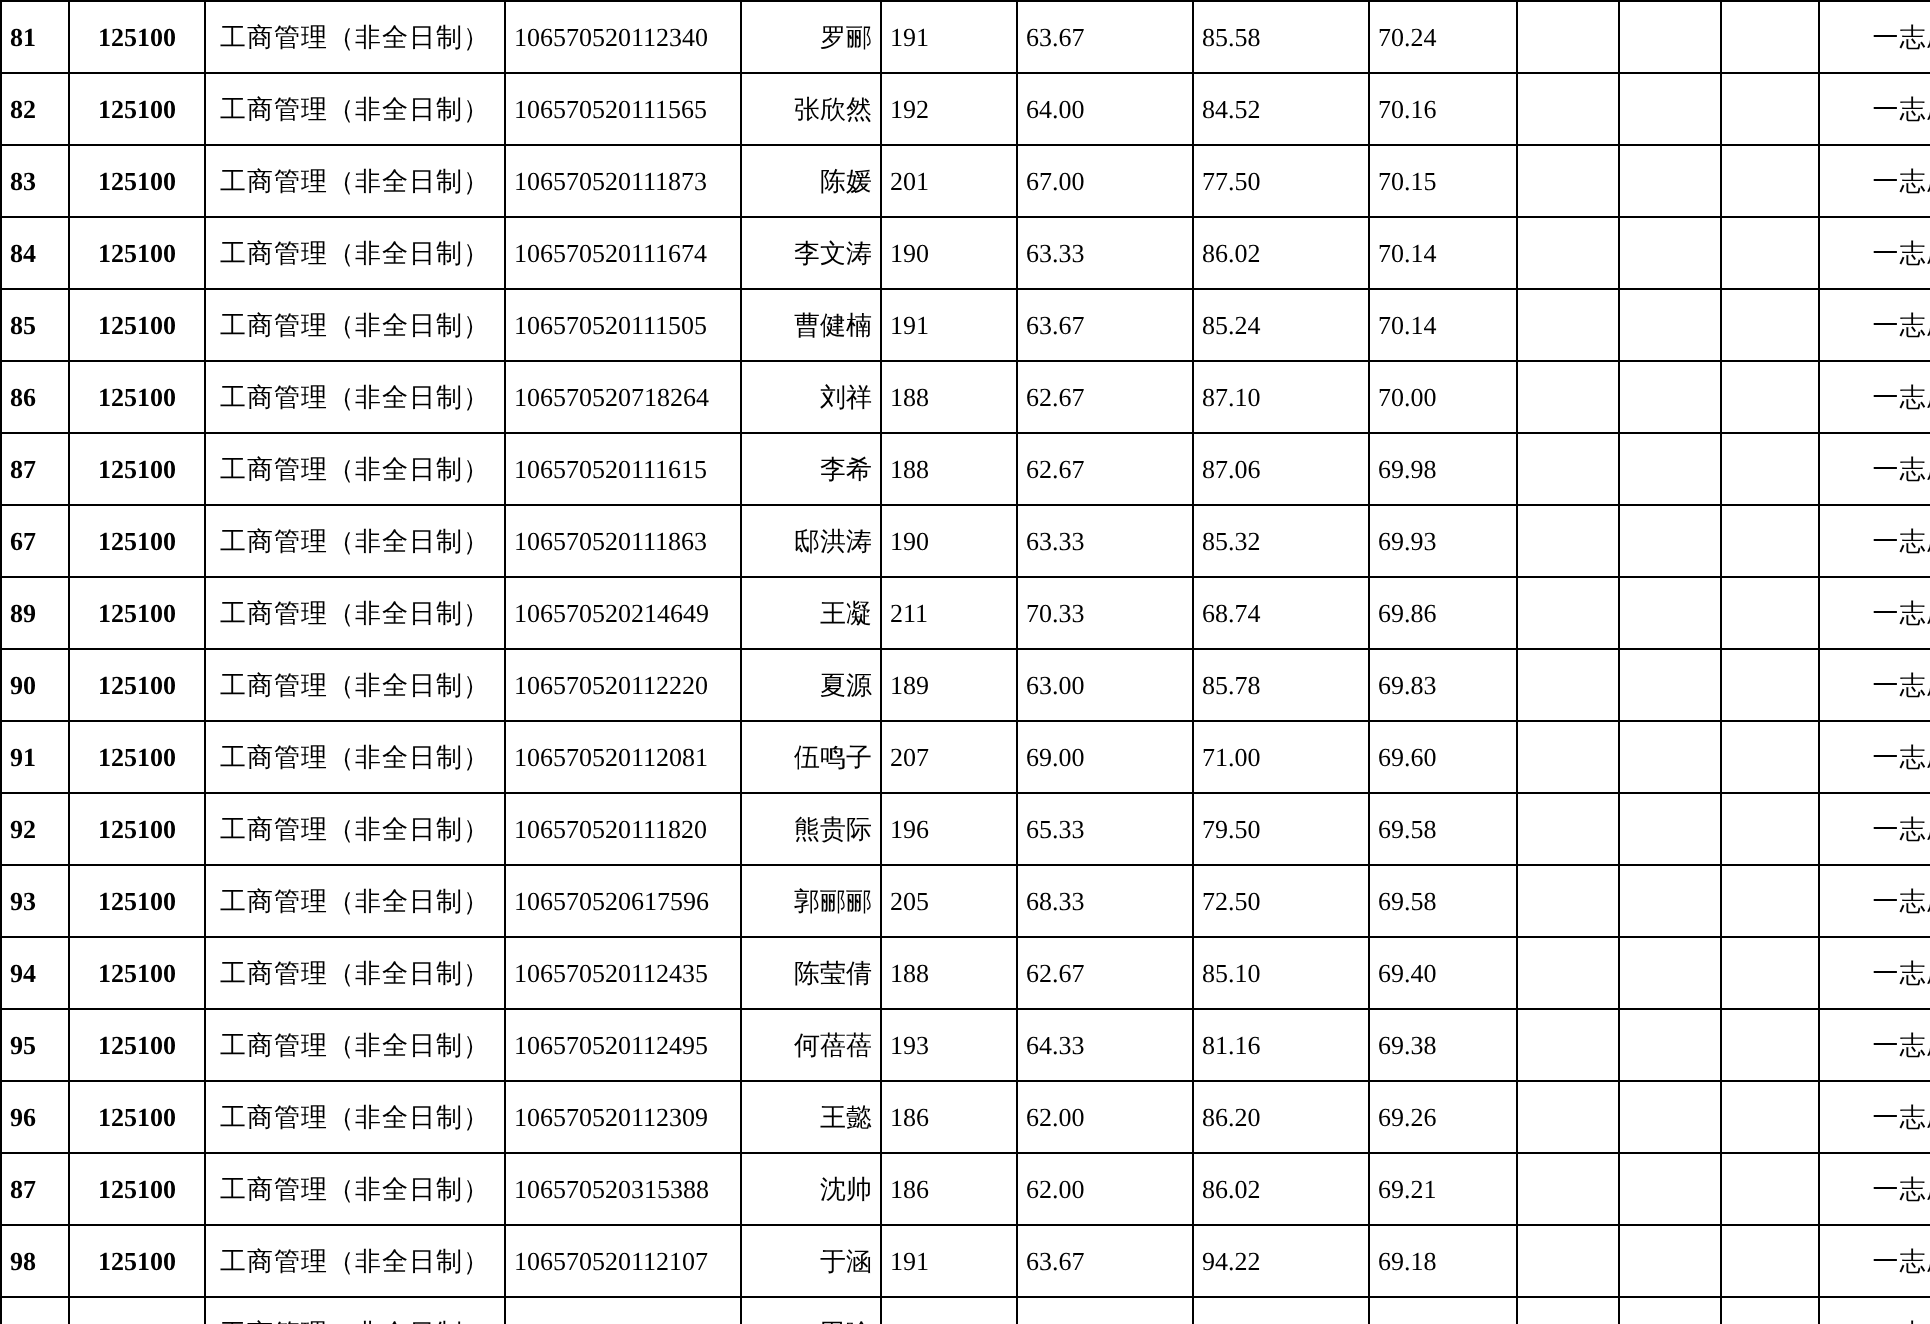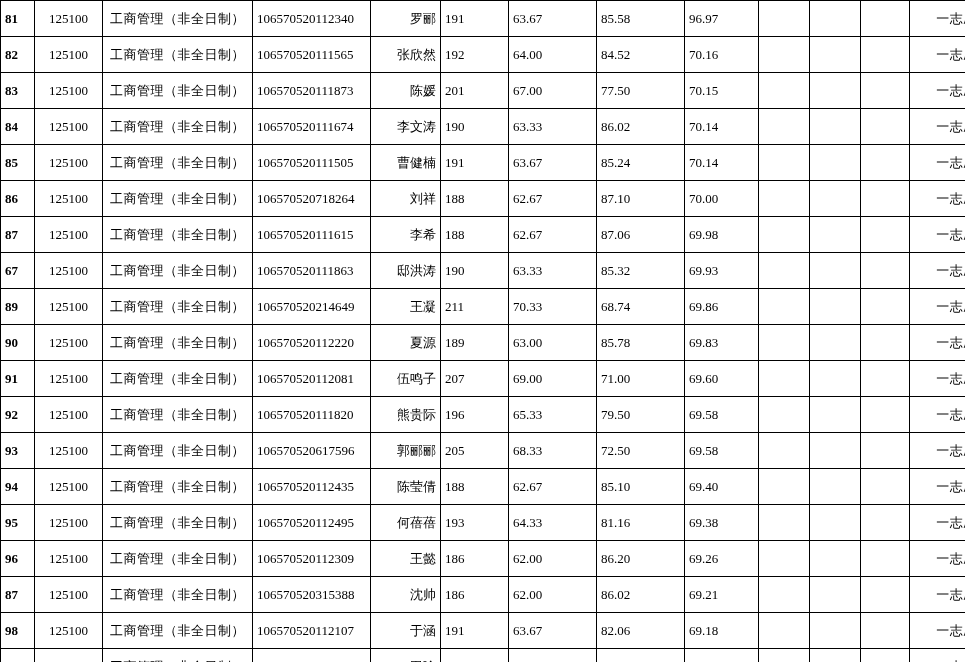--- a/index.html
+++ b/index.html
@@ -43,21 +43,21 @@
   col.c-blank3   { width: 49px; }
   col.c-note     { width: 94px; }
 
   td.rank {
     text-align: left;
     font-weight: bold;
     font-size: 13.5px;
   }
   td.code {
     text-align: center;
-    font-weight: normal;
+    font-weight: bold;
     font-size: 13.5px;
     margin-top: 25px;
   }
   td.major {
     text-align: center;
     font-size: 13px;
     letter-spacing: 0.5px;
     font-family: Liberation Serif, serif;
   }
   td.exam {
@@ -105,21 +105,21 @@
   <tbody id="table-body">
       <tr>
         <td class="rank">81</td>
         <td class="code">125100</td>
         <td class="major">工商管理（非全日制）</td>
         <td class="exam">106570520112340</td>
         <td class="name">罗郦</td>
         <td class="num">191</td>
         <td class="num">63.67</td>
         <td class="num">85.58</td>
-        <td class="num">96.97</td>
+        <td class="num">70.24</td>
         <td class="blank"></td>
         <td class="blank"></td>
         <td class="blank"></td>
         <td class="note">一志愿</td>
       </tr>
       <tr>
         <td class="rank">82</td>
         <td class="code">125100</td>
         <td class="major">工商管理（非全日制）</td>
         <td class="exam">106570520111565</td>
@@ -359,21 +359,21 @@
         <td class="note">一志愿</td>
       </tr>
       <tr>
         <td class="rank">98</td>
         <td class="code">125100</td>
         <td class="major">工商管理（非全日制）</td>
         <td class="exam">106570520112107</td>
         <td class="name">于涵</td>
         <td class="num">191</td>
         <td class="num">63.67</td>
-        <td class="num">82.06</td>
+        <td class="num">94.22</td>
         <td class="num">69.18</td>
         <td class="blank"></td>
         <td class="blank"></td>
         <td class="blank"></td>
         <td class="note">一志愿</td>
       </tr>
       <tr>
         <td class="rank">99</td>
         <td class="code">125100</td>
         <td class="major">工商管理（非全日制）</td>

